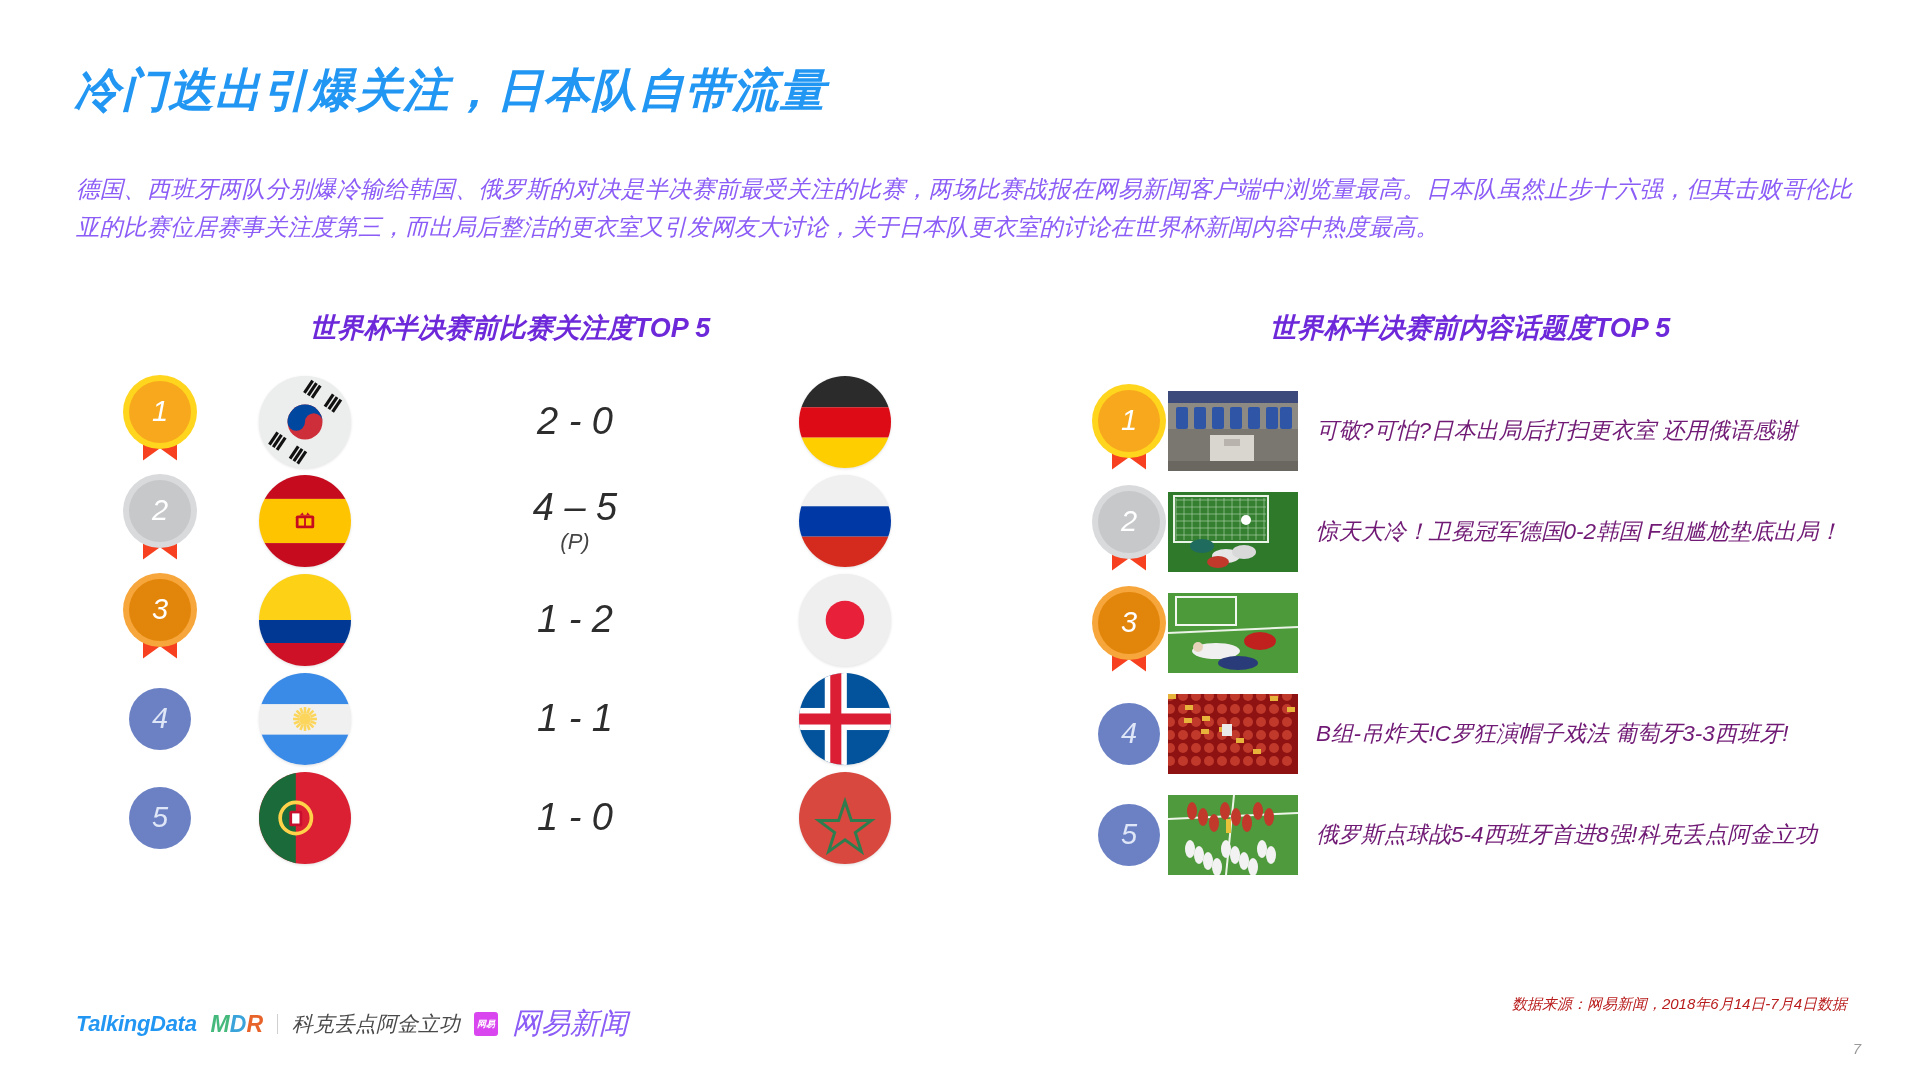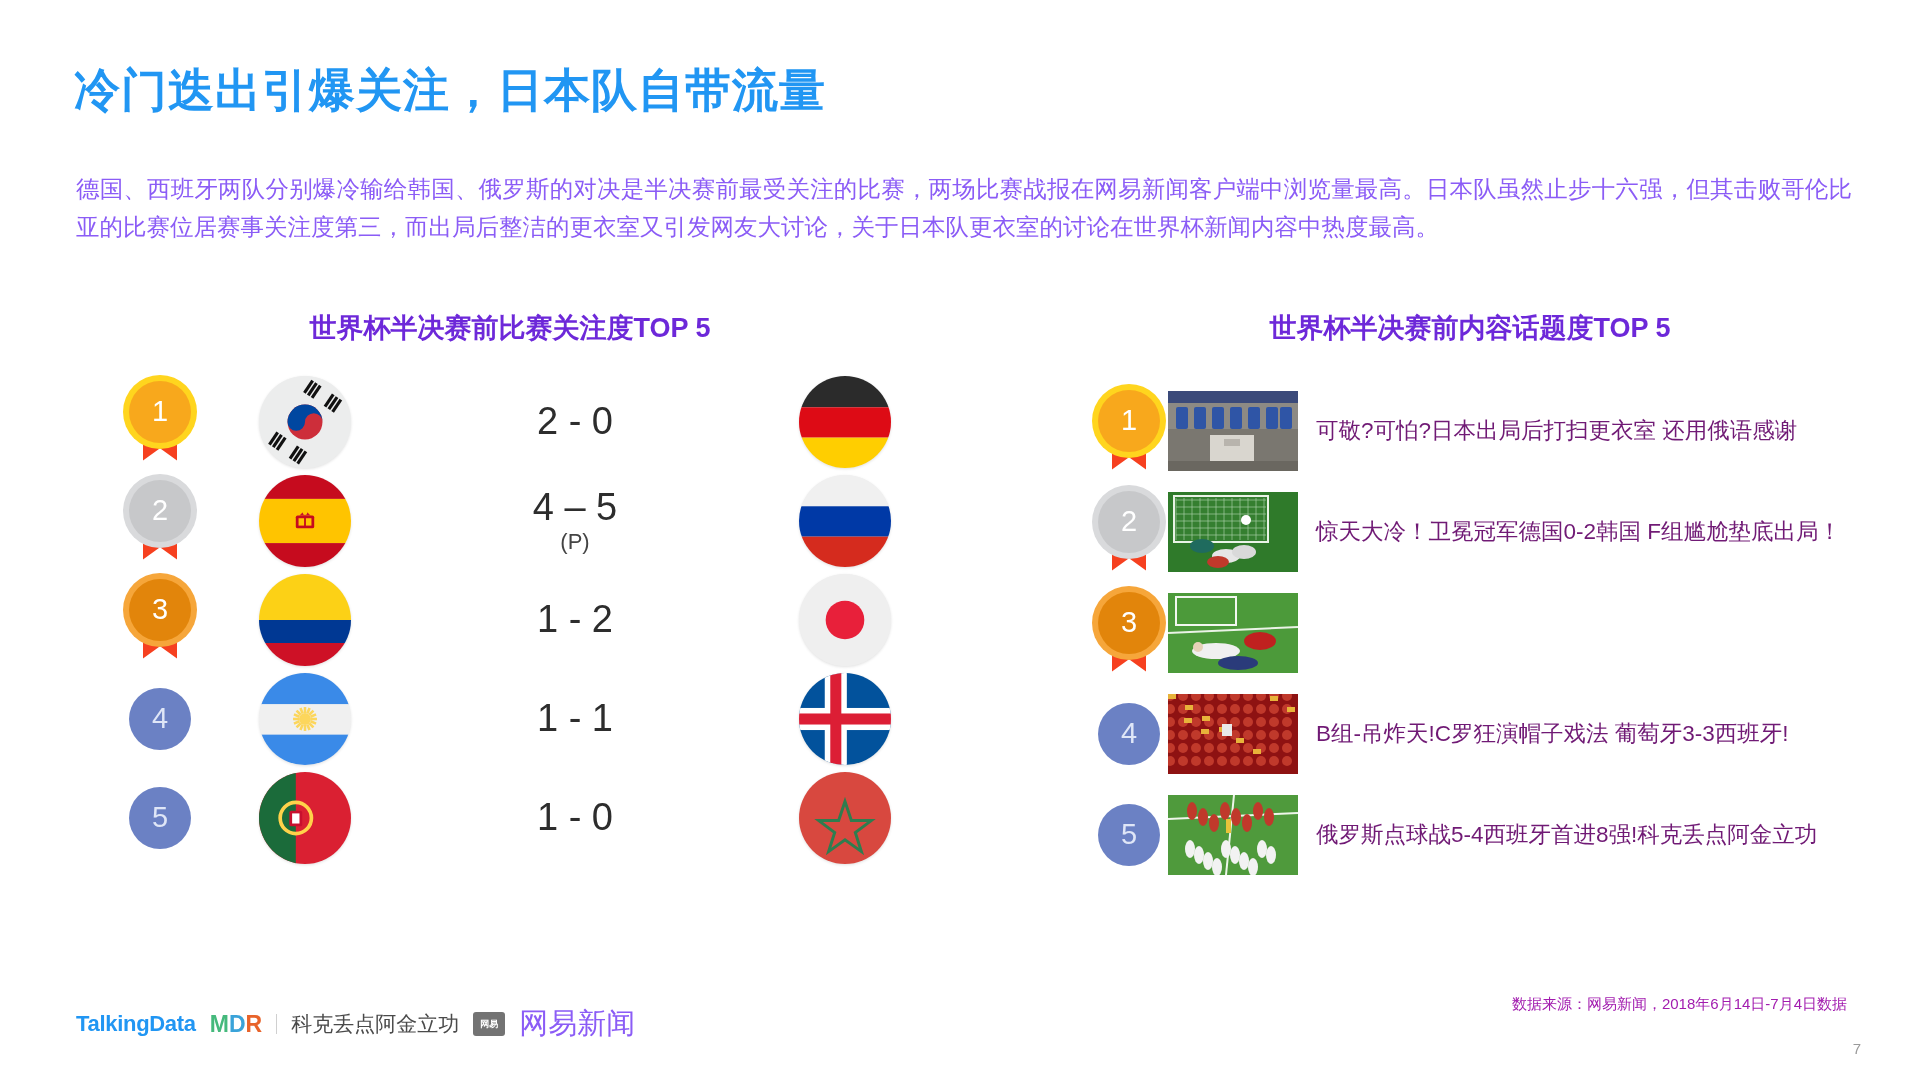--- a/index.html
+++ b/index.html
@@ -2,21 +2,21 @@
 <html><head>
 <meta charset="utf-8">
 <style>
   * { box-sizing: border-box; margin: 0; padding: 0; }
   html, body {
     width: 1921px; height: 1080px;
     background: #ffffff;
     font-family: "Liberation Sans", "DejaVu Sans", sans-serif;
     overflow: hidden;
   }
-  .page { position: relative; width: 1921px; height: 1080px; background:#fff; }
+  .page { position: relative; width: 1921px; height: 1080px; background:#fff;font-style:italic; }
 
   
   .title {
     position: absolute; left: 74px; top: 60px;
     font-size: 46px; font-weight: bold; color: #2196f3;
     letter-spacing: 1px; white-space: nowrap;
   }
   .intro {
     position: absolute; left: 76px; top: 170px; width: 1776px;
     font-size: 23.5px; line-height: 38px; color: #8b5cf6;
@@ -89,39 +89,39 @@
   }
   .t-thumb svg { display:block; width:100%; height:100%; }
   .t-text {
     font-size: 22.5px; line-height: 31px; color: #701a75;
     max-width: 560px;
   }
 
   
   .source {
     position: absolute; right: 74px; top: 992px;
-    text-align: right; font-size: 15px; line-height: 24px; color: #a21caf;
+    text-align: right; font-size: 15px; line-height: 24px; color: #b91c1c;
   }
   .pagenum {
     position: absolute; right: 60px; top: 1040px;
     font-size: 15px; color: #9a9a9a;
   }
   .logos {
     position: absolute; left: 76px; top: 1004px;
     display: flex; align-items: center; gap: 14px;
   }
   .logo-td { font-size: 22px; font-weight: bold; color: #2196f3; letter-spacing:-.3px;}
   .logo-mdr { font-size: 23px; font-weight: bold; letter-spacing: 0px; }
   .logo-mdr .m { color: #45b97c; }
   .logo-mdr .d { color: #3aa3d9; }
   .logo-mdr .r { color: #e8632a; }
   .logo-div { width:1px; height:20px; background:#d0d0d0; }
   .logo-mt { font-size: 21px; color: #4a4a4a; }
   .logo-ne-box {
-    width: 32px; height: 24px; background: #737373; border-radius: 3px;
+    width: 24px; height: 24px; background: #d946ef; border-radius: 3px;
     display:flex; align-items:center; justify-content:center;
     color:#fff; font-size:9px; line-height:9px; font-weight:bold;
   }
   .logo-ne { font-size: 29px; color: #8b5cf6; }
 </style>
 </head>
 <body>
 
 <div class="page">
 

